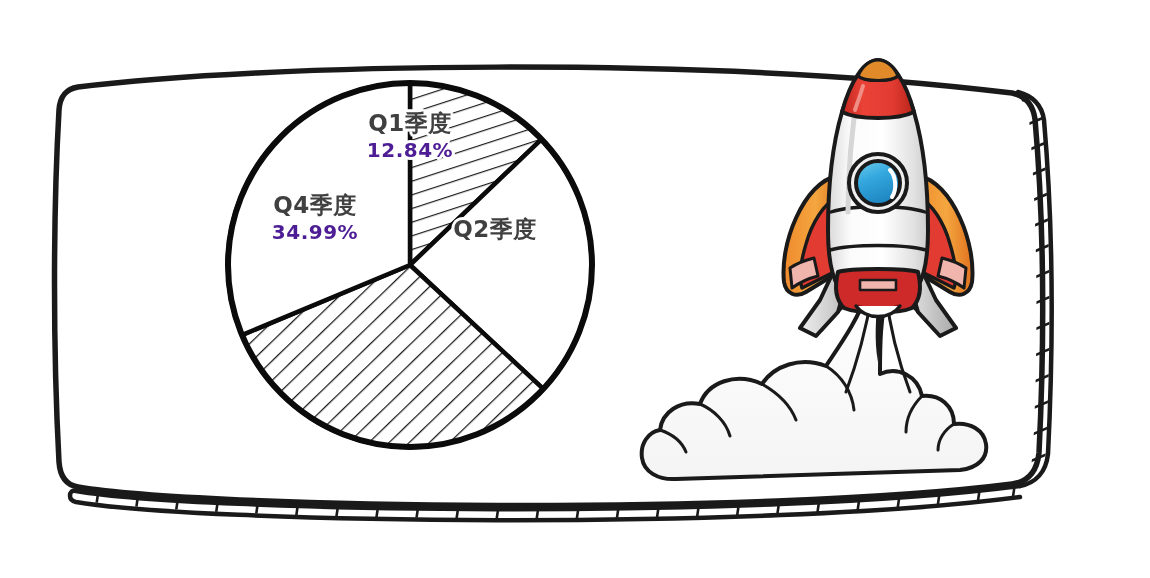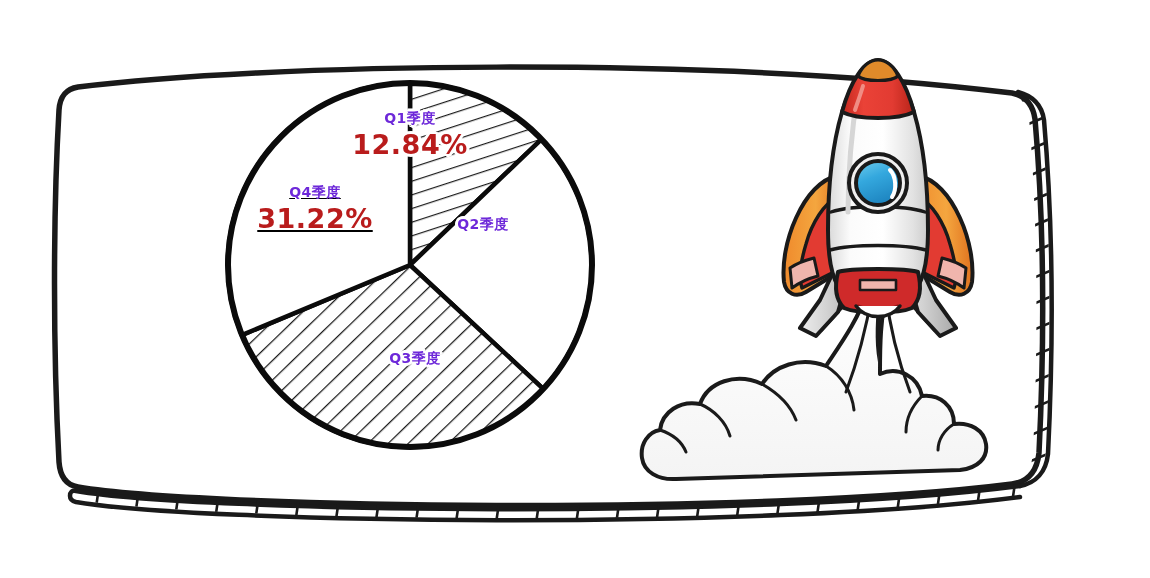--- a/index.html
+++ b/index.html
@@ -30,47 +30,47 @@
     position: absolute;
     text-align: center;
     line-height: 1.18;
     white-space: nowrap;
     user-select: none;
   }
   .pie-label .cat {
     display: block;
     font-family: "DejaVu Sans", sans-serif;
     font-weight: bold;
-    font-size: 14px;
-    color: #6d28d9;
+    font-size: 23px;
+    color: #404040;
     letter-spacing: 0.5px;
     text-shadow:
        1px 0 0 #fff, -1px 0 0 #fff, 0 1px 0 #fff, 0 -1px 0 #fff,
        2px 0 0 #fff, -2px 0 0 #fff, 0 2px 0 #fff, 0 -2px 0 #fff,
        2px 2px 0 #fff, -2px 2px 0 #fff, 2px -2px 0 #fff, -2px -2px 0 #fff,
        3px 0 0 #fff, -3px 0 0 #fff, 0 3px 0 #fff, 0 -3px 0 #fff;
   }
   .pie-label .pct {
     display: block;
     font-family: "DejaVu Sans", sans-serif;
     font-weight: bold;
-    font-size: 27px;
-    color: #b91c1c;
+    font-size: 20px;
+    color: #4c1d95;
     letter-spacing: 0.5px;
     margin-top: 2px;
     text-shadow:
        1px 0 0 #fff, -1px 0 0 #fff, 0 1px 0 #fff, 0 -1px 0 #fff,
        2px 0 0 #fff, -2px 0 0 #fff, 0 2px 0 #fff, 0 -2px 0 #fff,
        2px 2px 0 #fff, -2px 2px 0 #fff, 2px -2px 0 #fff, -2px -2px 0 #fff,
        3px 0 0 #fff, -3px 0 0 #fff, 0 3px 0 #fff, 0 -3px 0 #fff;
   }
   #lbl-q1 { left: 345px; top: 110px; width: 130px; }
-  #lbl-q2 { left: 393px; top: 216px; width: 180px; }
+  #lbl-q2 { left: 405px; top: 216px; width: 180px; }
   #lbl-q3 { left: 290px; top: 350px; width: 250px; }
-  #lbl-q4 { left: 200px; top: 184px; width: 230px; text-decoration: underline; }
+  #lbl-q4 { left: 200px; top: 192px; width: 230px; }
 </style>
 </head>
 <body>
 
 <div id="stage">
 
   <svg class="layer" viewBox="0 0 1150 578" preserveAspectRatio="none" xmlns="http://www.w3.org/2000/svg">
     <defs>
       <clipPath id="clipRightBand">
         <path d="M1018,92 C1031,95 1040,104 1042,118
@@ -184,25 +184,24 @@
   </svg>
 
   <div class="pie-label" id="lbl-q1">
     <span class="cat">Q1季度</span>
     <span class="pct">12.84%</span>
   </div>
   <div class="pie-label" id="lbl-q2">
     <span class="cat">Q2季度</span>
   </div>
   <div class="pie-label" id="lbl-q3">
-    <span class="cat">Q3季度</span>
   </div>
   <div class="pie-label" id="lbl-q4">
     <span class="cat">Q4季度</span>
-    <span class="pct">31.22%</span>
+    <span class="pct">34.99%</span>
   </div>
 
   <svg class="layer" viewBox="0 0 1150 578" xmlns="http://www.w3.org/2000/svg">
     <defs>
       <linearGradient id="bodyGrad" x1="0" y1="0" x2="1" y2="0">
         <stop offset="0%" stop-color="#d9d9d9"></stop>
         <stop offset="22%" stop-color="#fbfbfb"></stop>
         <stop offset="55%" stop-color="#ffffff"></stop>
         <stop offset="85%" stop-color="#e2e2e2"></stop>
         <stop offset="100%" stop-color="#cccccc"></stop>

